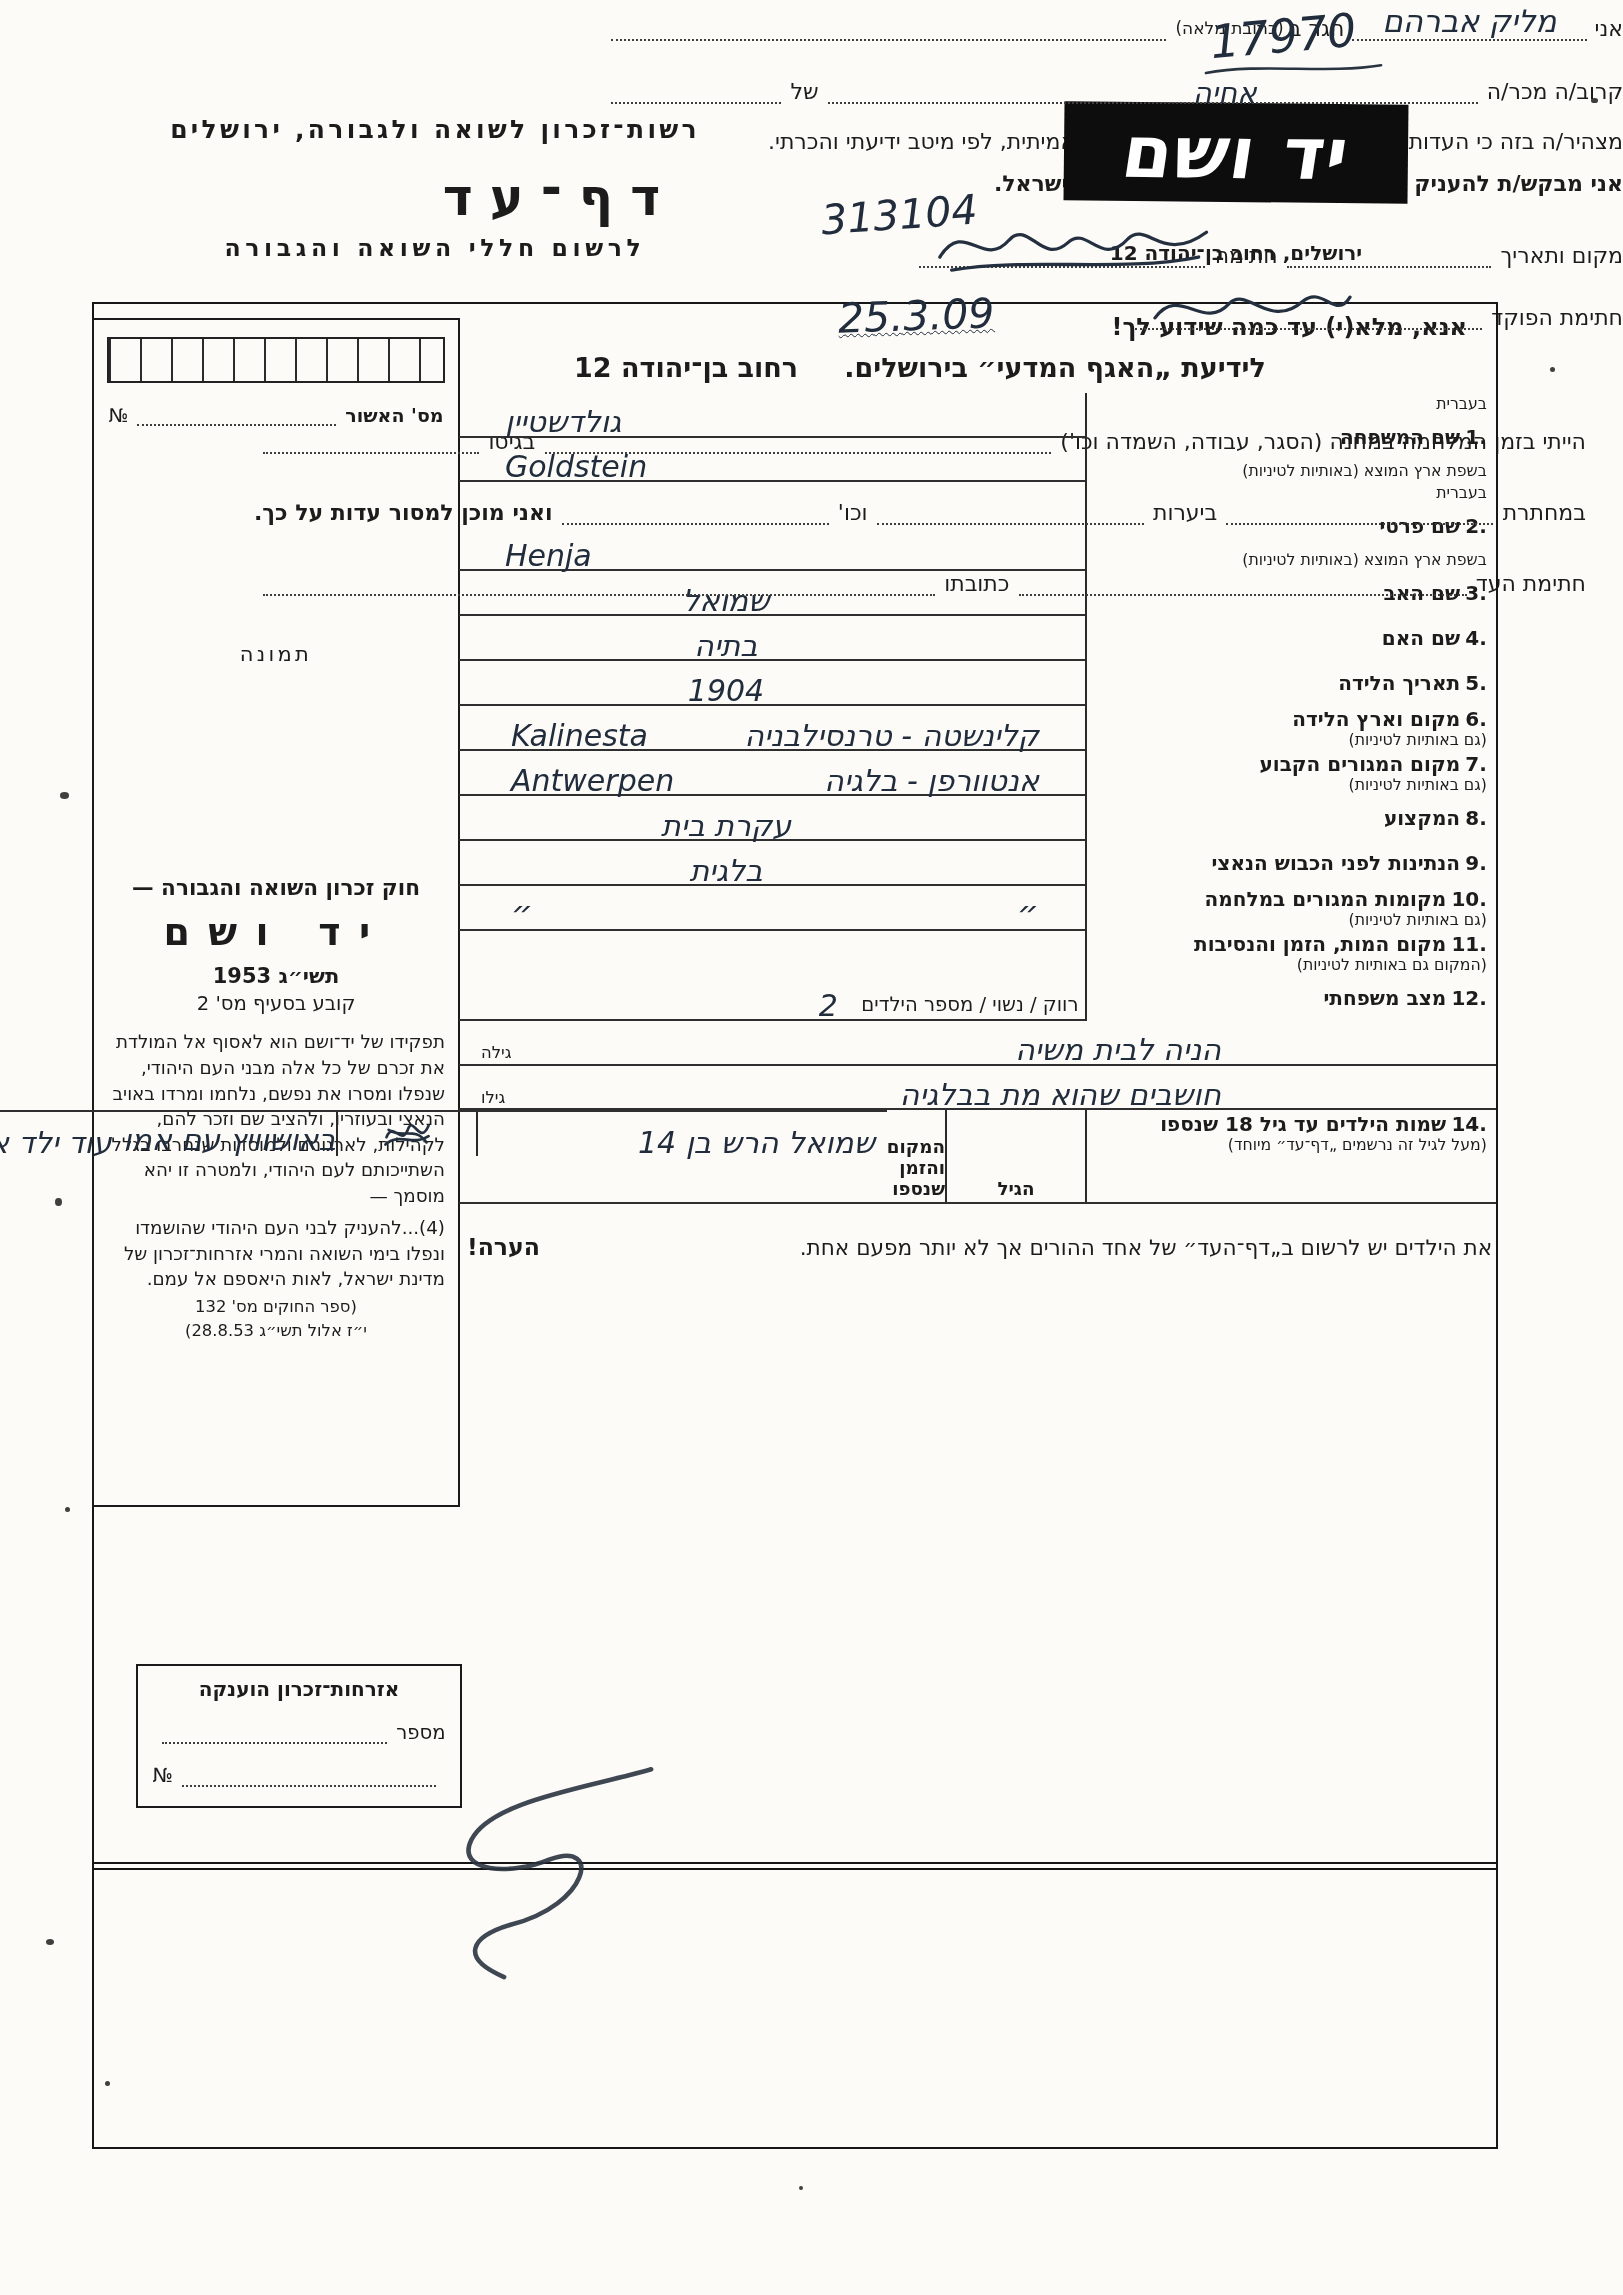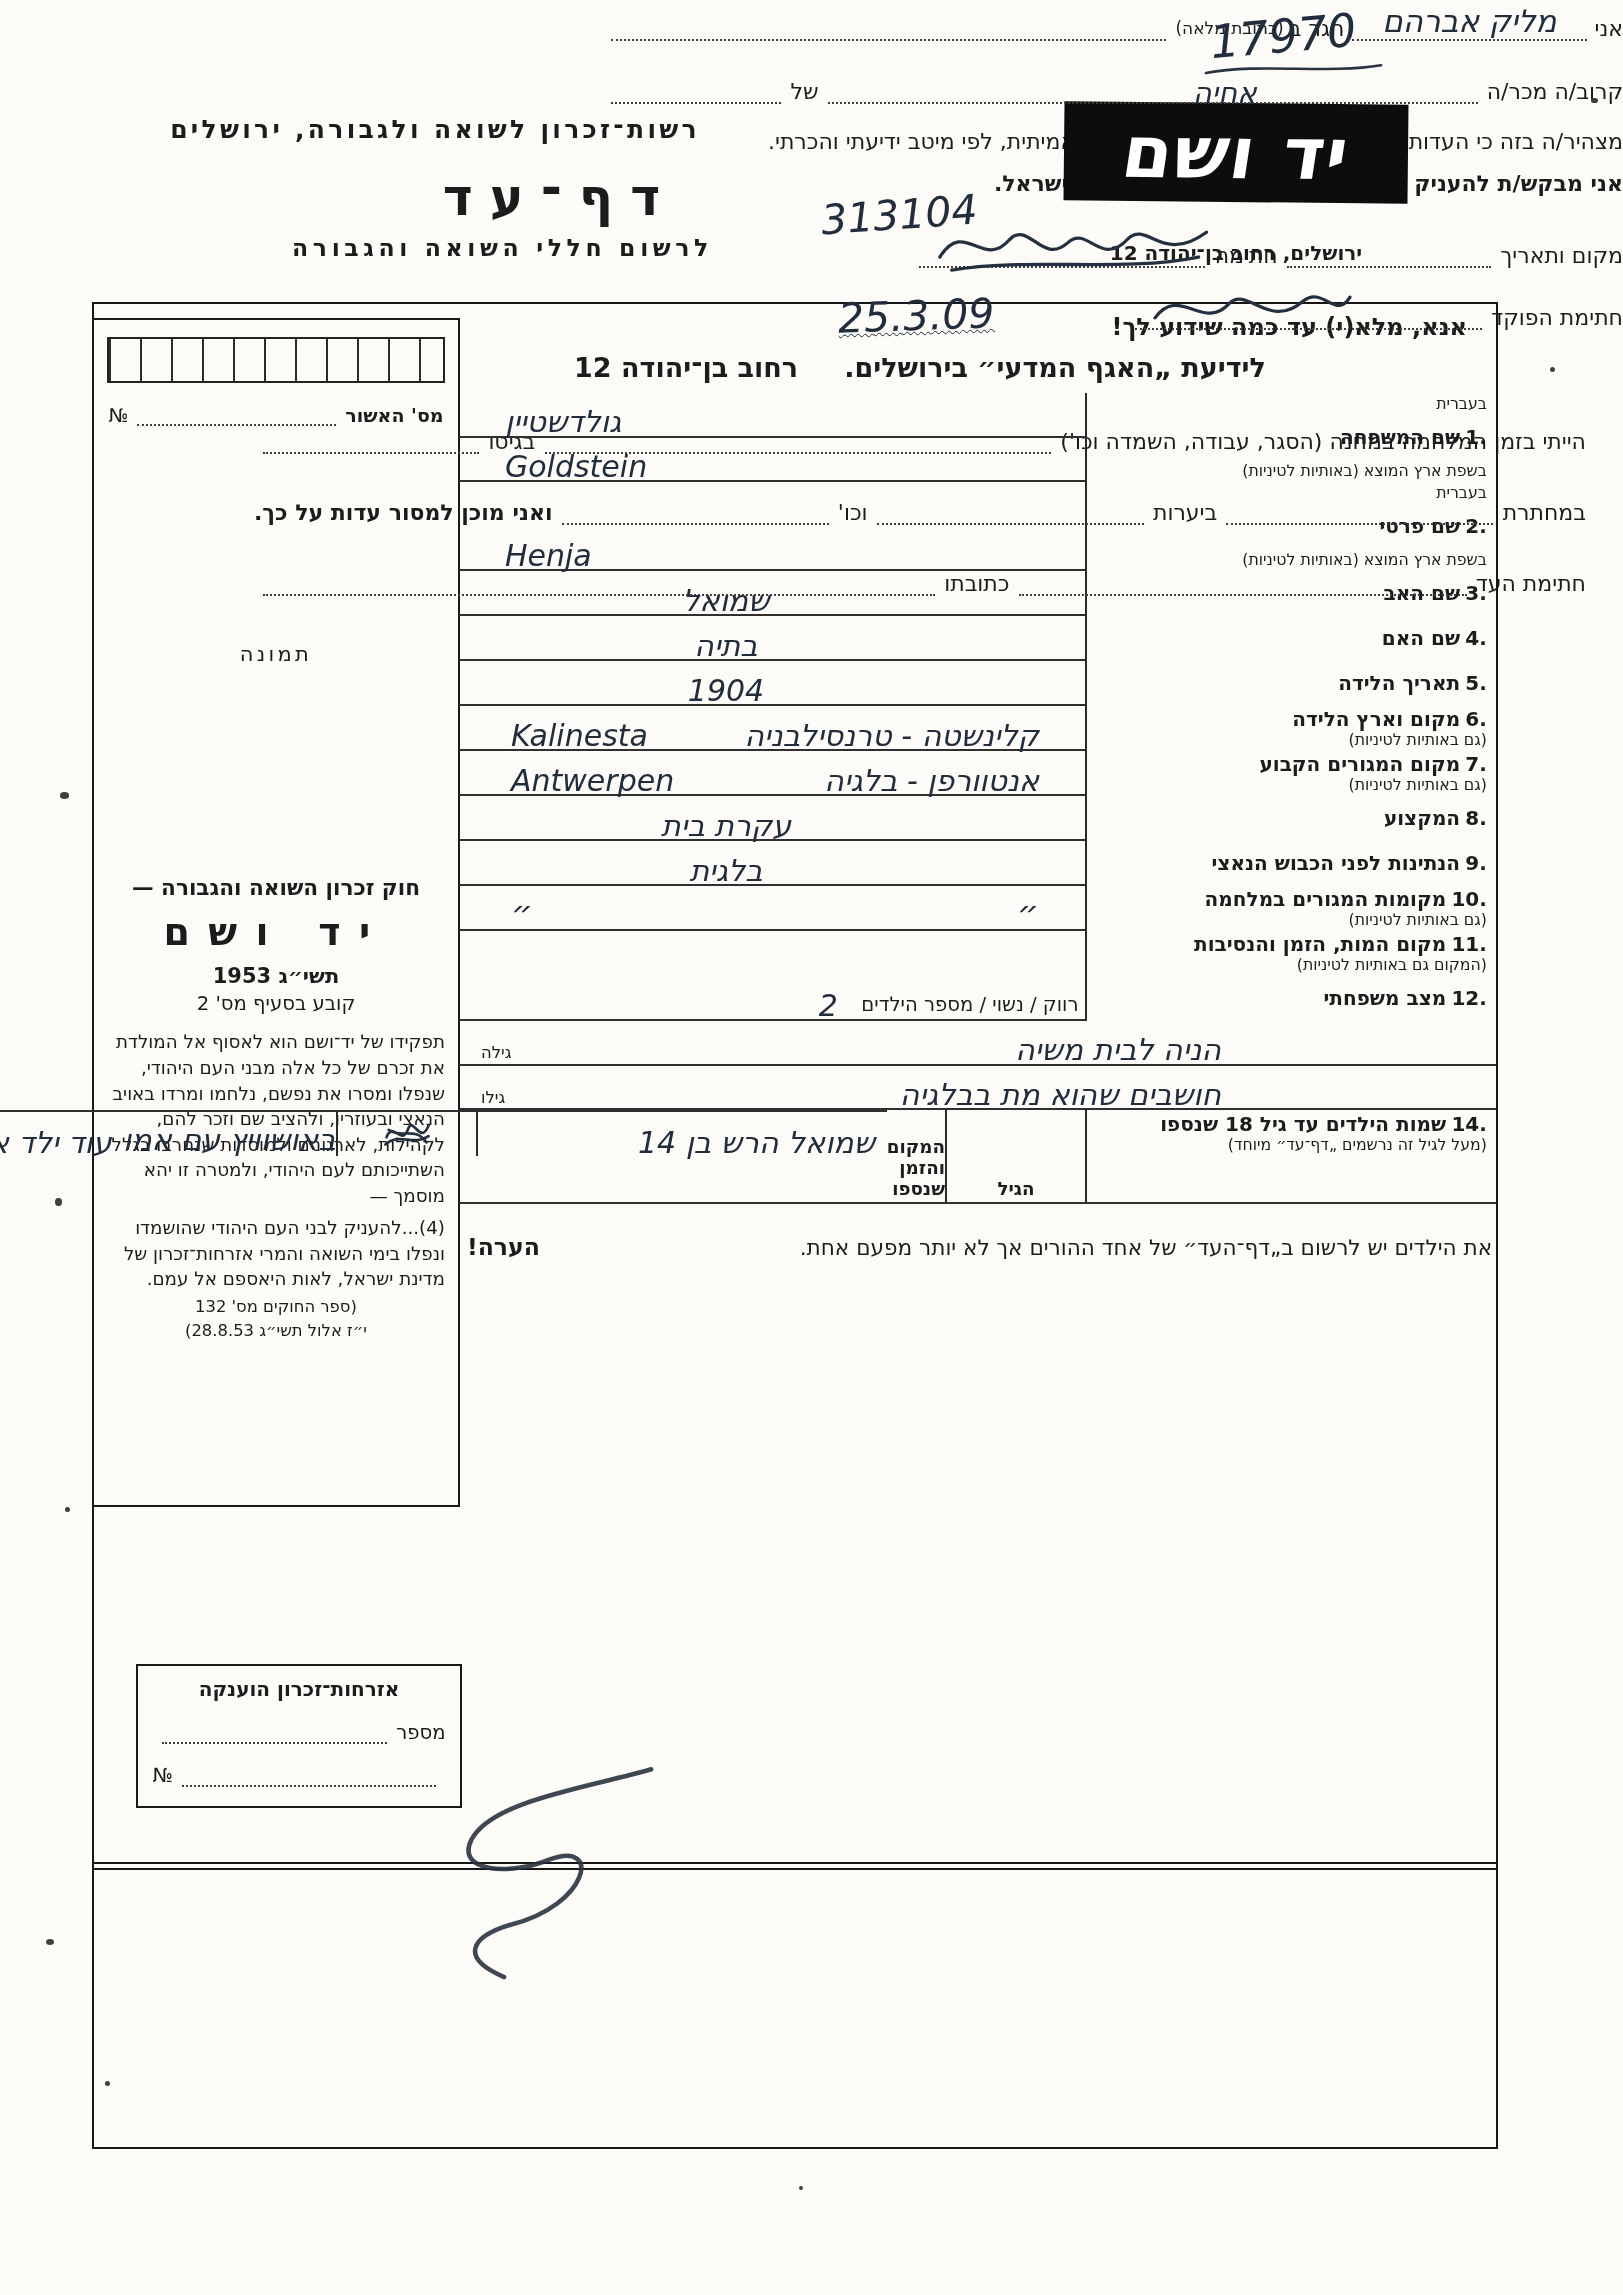--- a/index.html
+++ b/index.html
@@ -9,21 +9,21 @@
   .b{font-weight:bold;}
   .ltr{direction:ltr;unicode-bidi:embed;}
   .hw{font-style:italic;color:#212c3c;white-space:nowrap;display:inline-block;font-size:30px;margin-bottom:-3.9px;}
   .dotfill{flex:1;border-bottom:2px dotted #3d3d3d;margin:0 9.2px;height:100%;position:relative;}
   
   #ref-top{left:1210px;top:9.2px;font-size:46px;transform:rotate(-5deg);}
   #underline-flourish{left:1202px;top:60px;}
   #authority{left:157px;top:115px;width:556px;font-size:25px;letter-spacing:3.3px;text-align:center;}
   #form-title{left:406px;top:168px;width:308px;font-size:51px;letter-spacing:17px;text-align:center;}
   #serial-hw{left:821px;top:191px;font-size:41px;transform:rotate(-4deg);}
-  #form-subtitle{left:157px;top:234px;width:556px;font-size:23.6px;letter-spacing:4.6px;}
+  #form-subtitle{left:157px;top:234px;width:556px;font-size:23.6px;letter-spacing:4.6px;text-align:center;}
   #logo{left:1064px;top:103px;width:344px;height:99px;background:#0d0d0d;display:flex;align-items:center;justify-content:center;transform:rotate(.6deg);}
   #logo .logotext{color:#fff;font-size:72px;font-weight:bold;transform:skewX(-8deg);letter-spacing:1.3px;}
   #hq-address{left:1064px;top:241px;width:344px;font-size:20px;text-align:center;}
   
   #formbox{left:92px;top:302px;width:1406px;height:1847px;border:2.6px solid #161616;}
   #instruction{right:156px;top:313px;font-size:24px;}
   #date-hw{left:838px;top:292px;font-size:41px;transform:rotate(-2deg);text-decoration:underline wavy 1.3px;}
   
   #leftpanel{left:92px;top:318px;width:368px;height:1189px;border:2px solid #1a1a1a;}
   .tickstrip{margin:17px 13px 0;height:46px;border:2px solid #222;background:repeating-linear-gradient(90deg,#2b2b2b 0 2px,transparent 2px 31px);}

